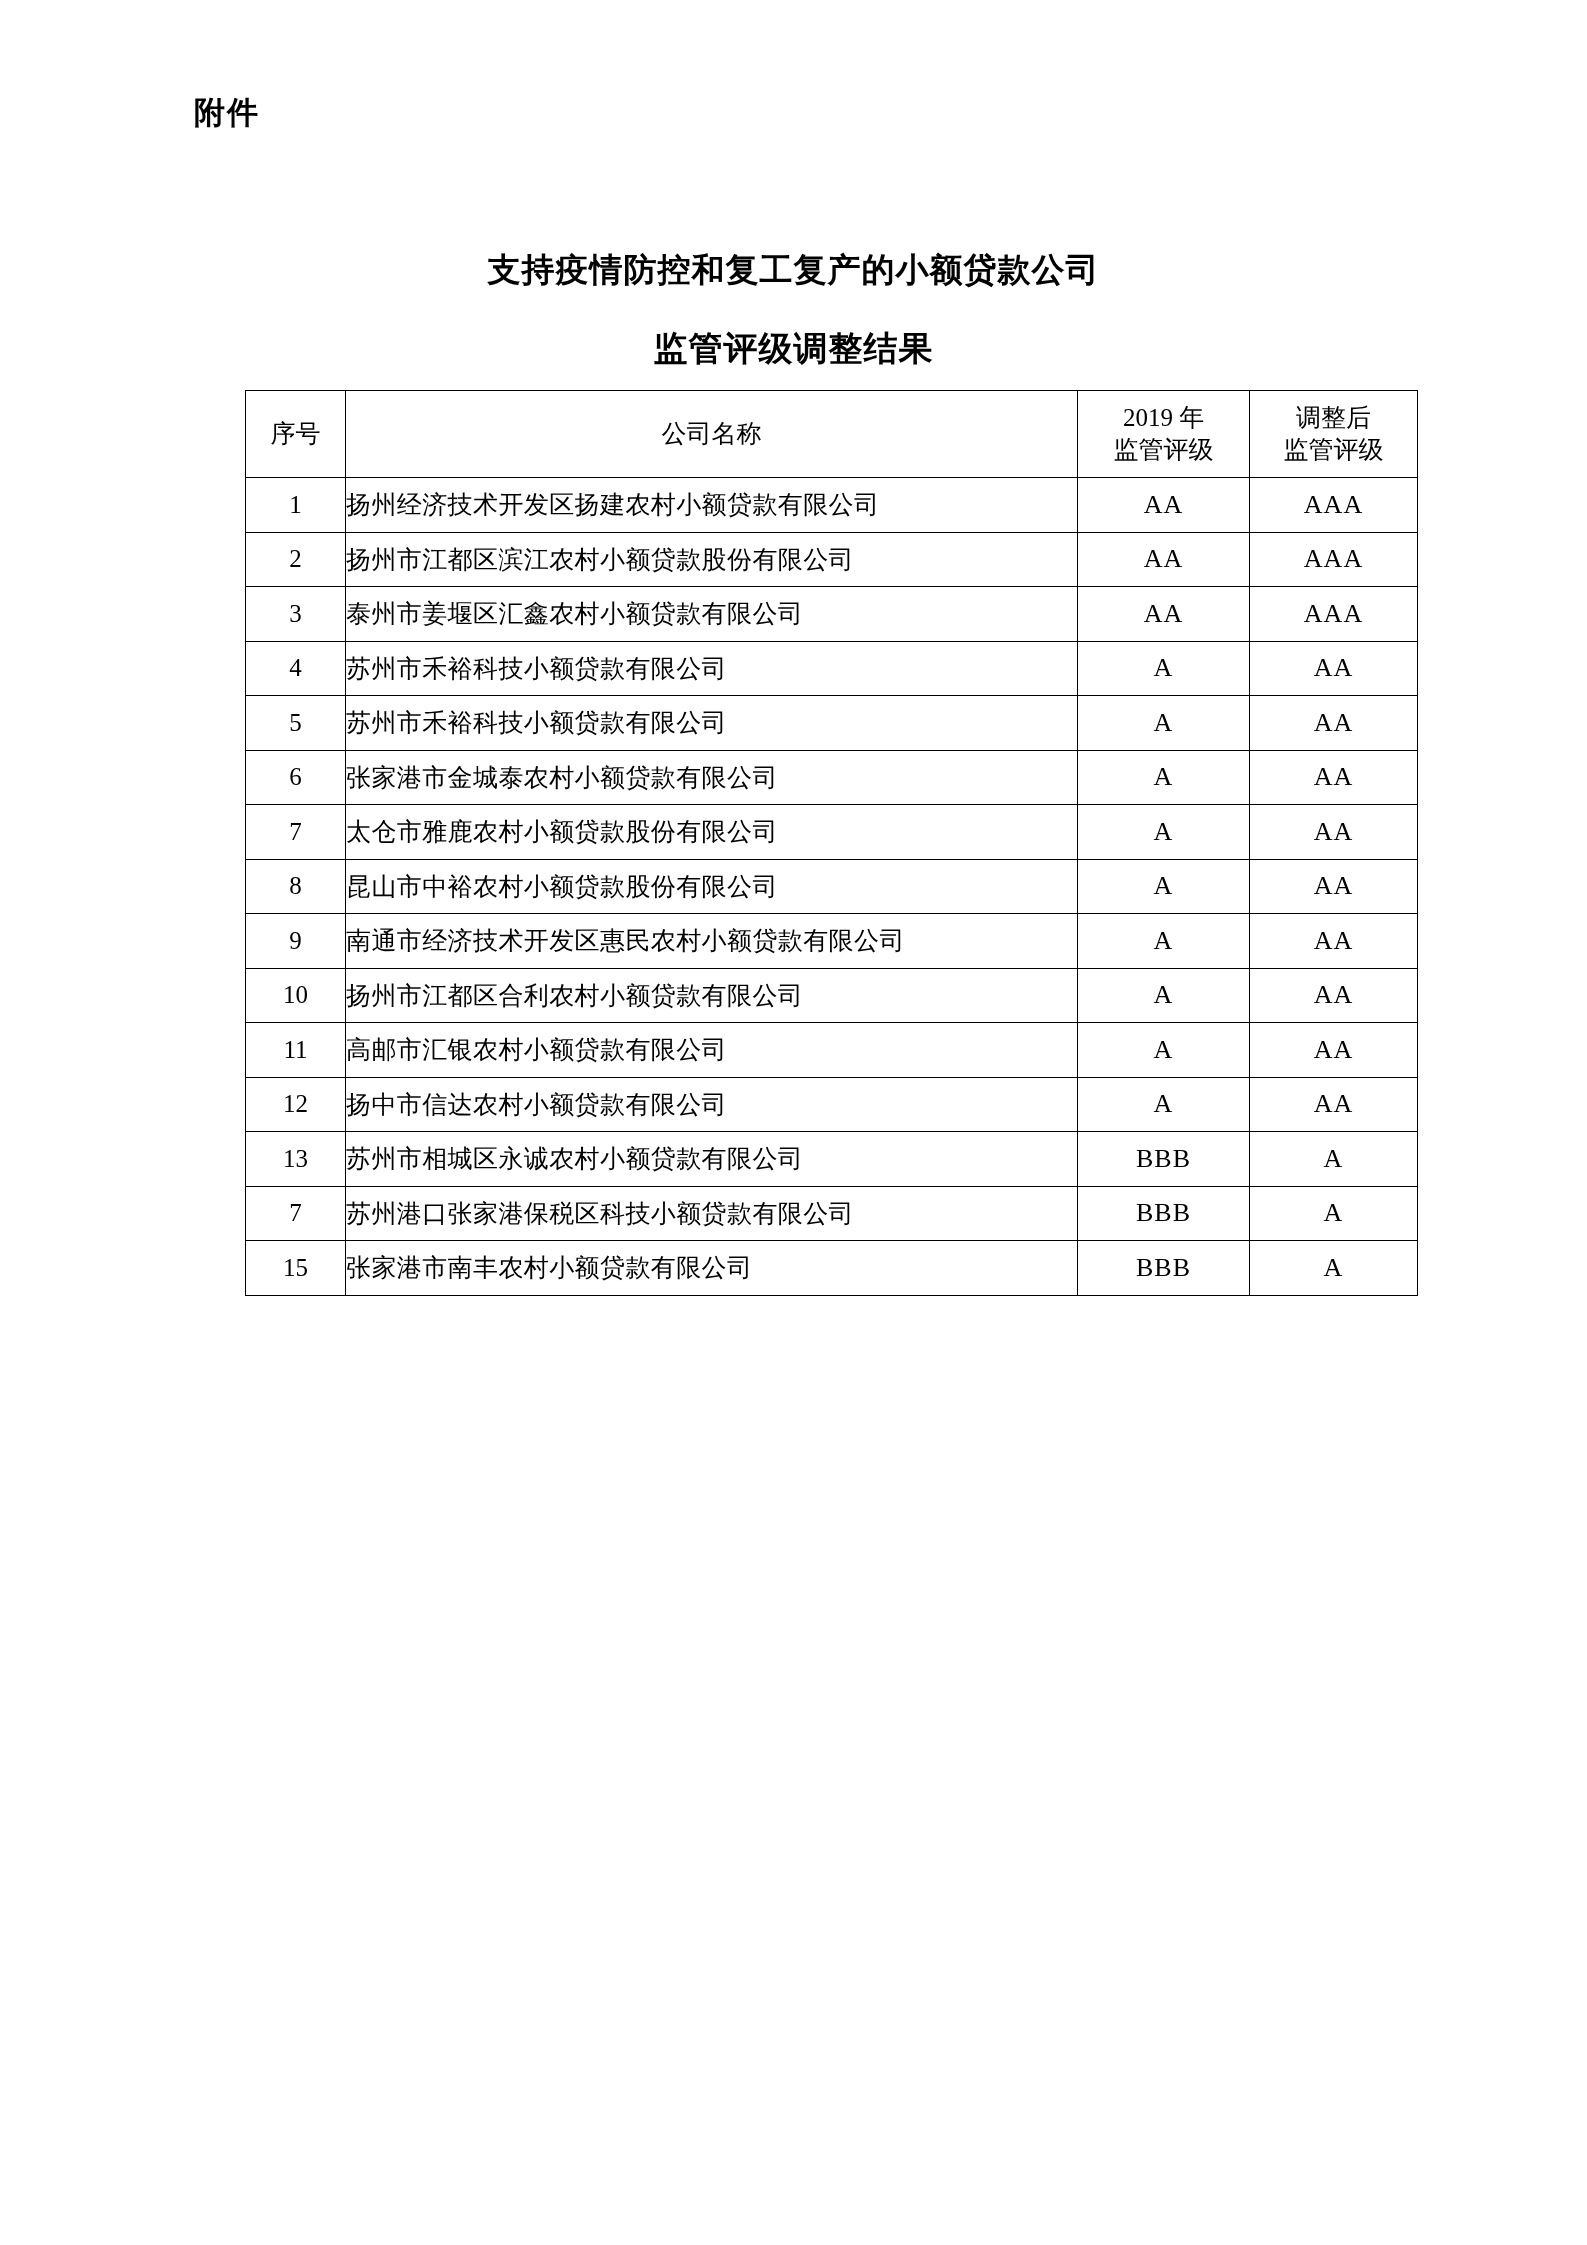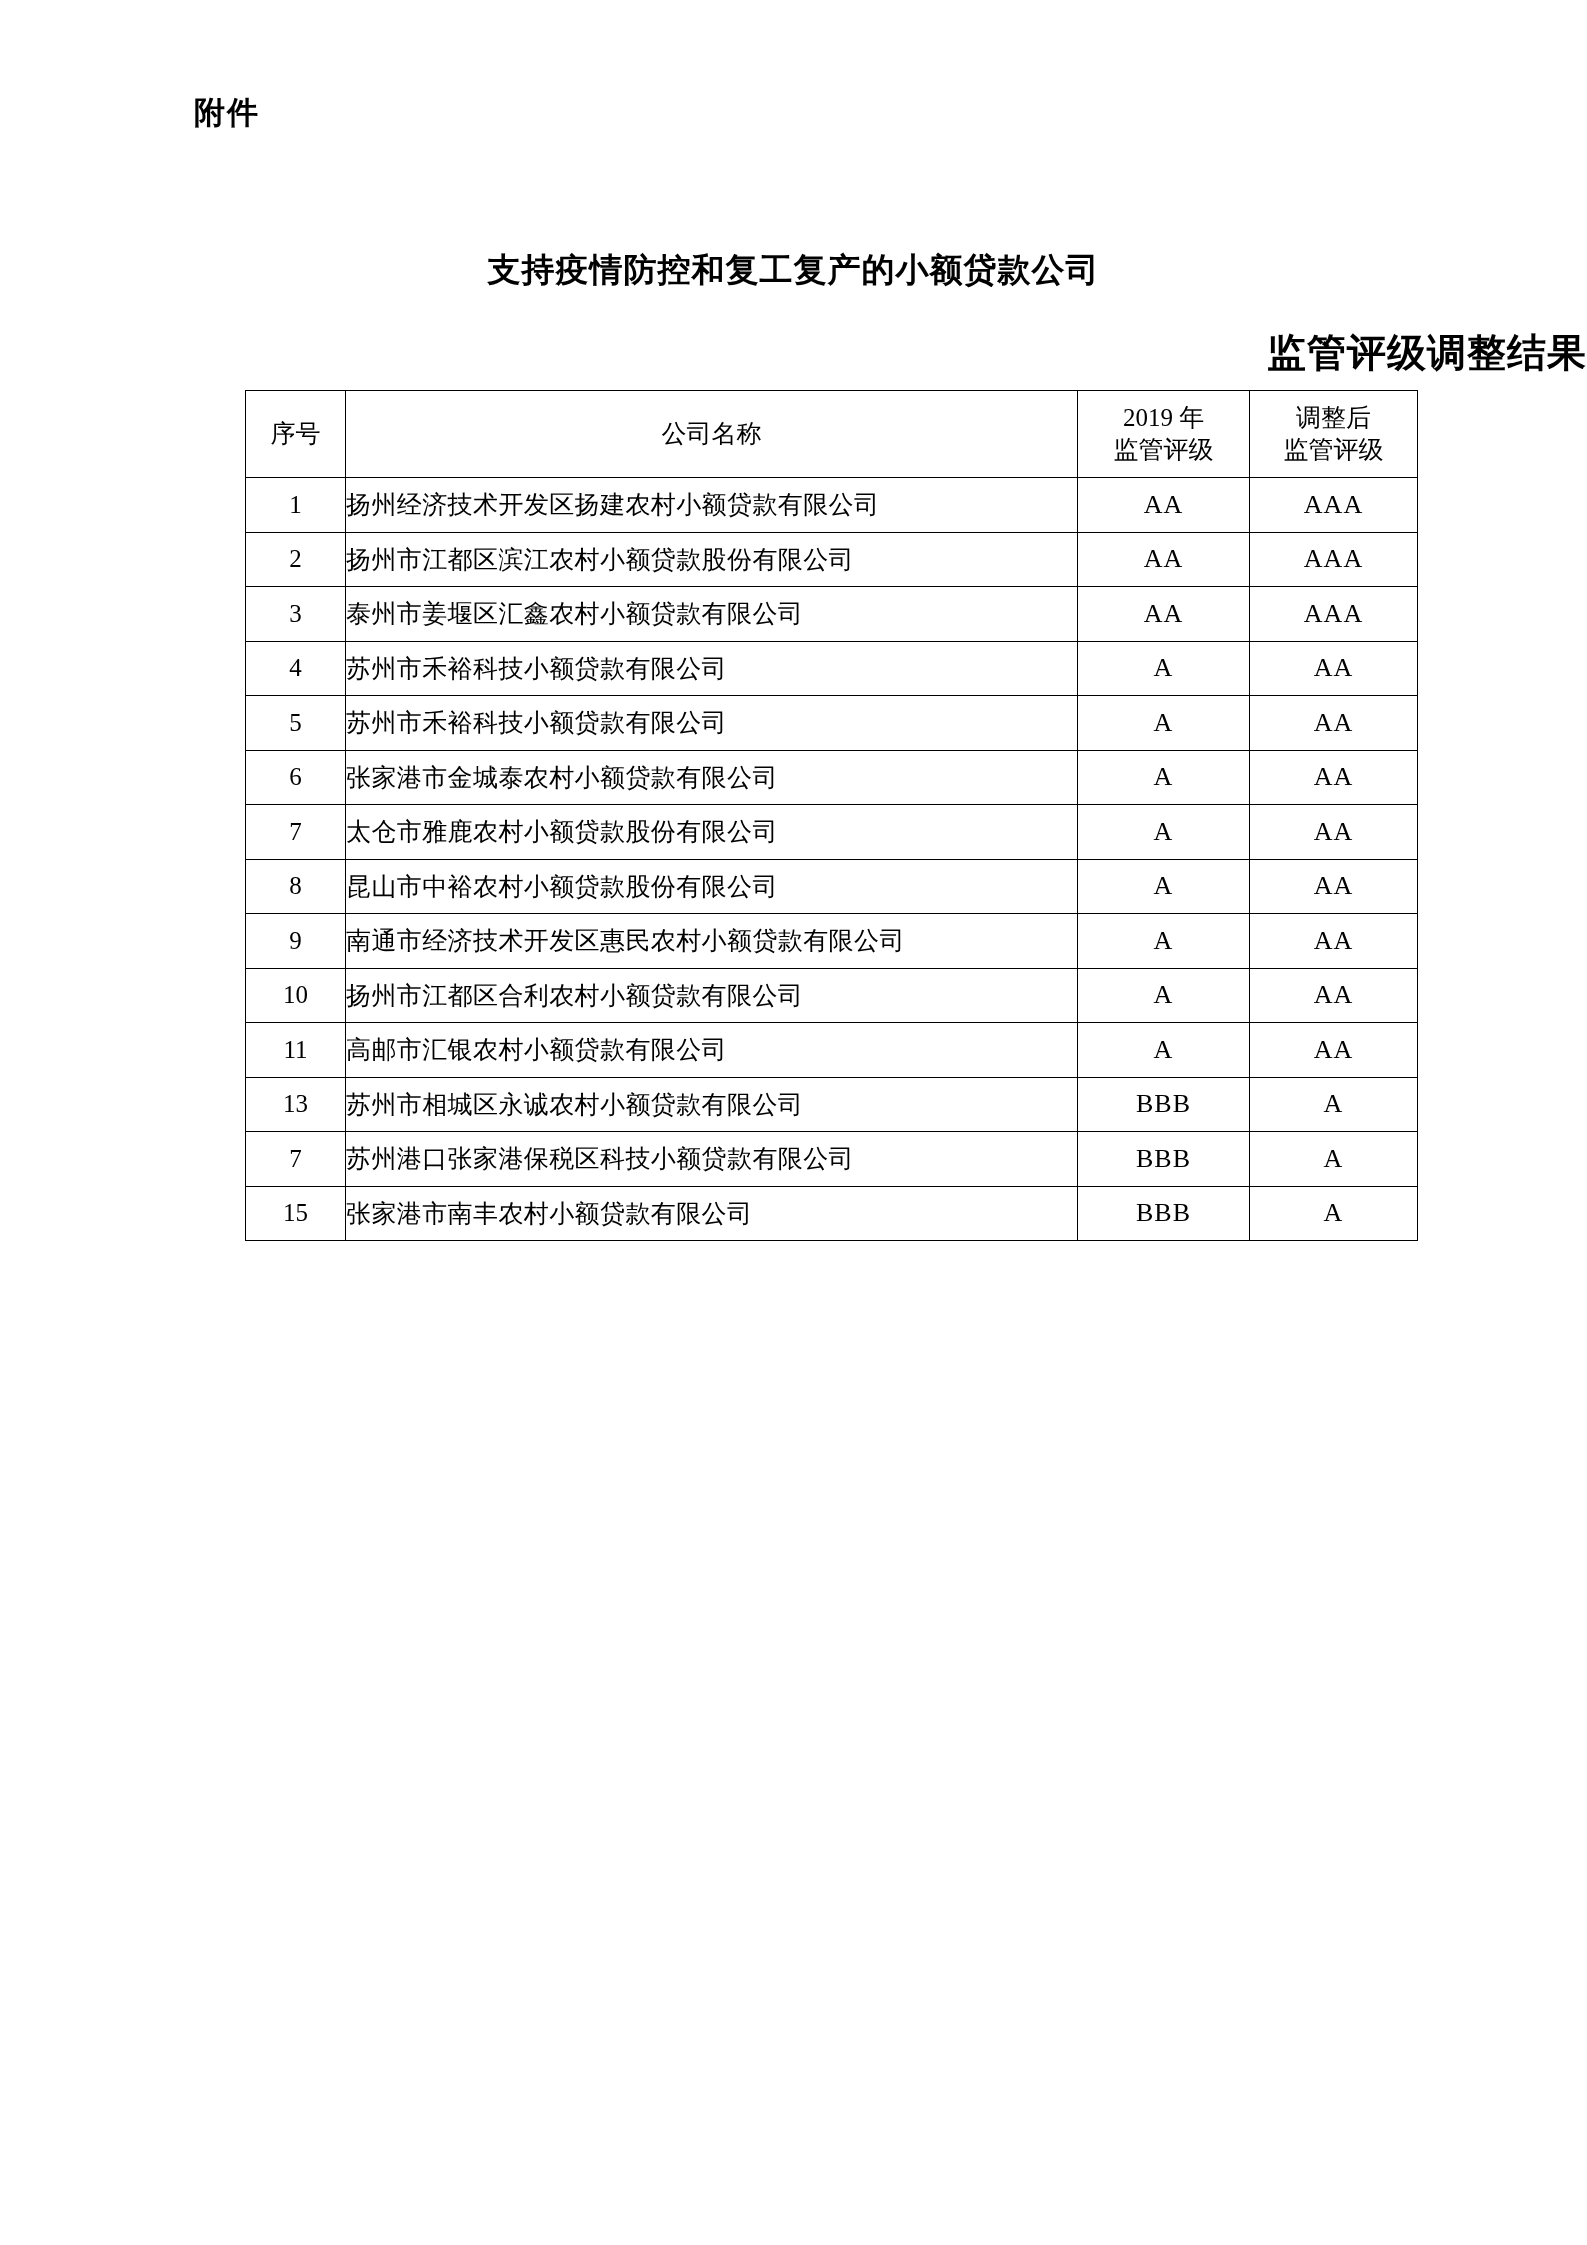--- a/index.html
+++ b/index.html
@@ -41,23 +41,23 @@
     font-family: "DejaVu Serif", "Liberation Serif", serif;
     font-size: 33px;
     font-weight: bold;
     letter-spacing: 1px;
   }
   .doc-subtitle {
     position: absolute;
     left: 0;
     right: 0;
     top: 326px;
-    text-align: right;
+    text-align: center;
     font-family: Liberation Mono, monospace;
-    font-size: 39px;
+    font-size: 34px;
     font-weight: bold;
     letter-spacing: 1px;
   }
   .table-wrap {
     position: absolute;
     left: 209px;
     top: 390px;
     width: 1172px;
     margin-left: 36px;
   }
@@ -208,20 +208,26 @@
           <td class="rating">A</td>
           <td class="rating">AA</td>
         </tr>
         <tr>
           <td class="idx">11</td>
           <td class="cname">高邮市汇银农村小额贷款有限公司</td>
           <td class="rating">A</td>
           <td class="rating">AA</td>
         </tr>
         <tr>
+          <td class="idx">12</td>
+          <td class="cname">扬中市信达农村小额贷款有限公司</td>
+          <td class="rating">A</td>
+          <td class="rating">AA</td>
+        </tr>
+        <tr>
           <td class="idx">13</td>
           <td class="cname">苏州市相城区永诚农村小额贷款有限公司</td>
           <td class="rating">BBB</td>
           <td class="rating">A</td>
         </tr>
         <tr>
           <td class="idx">7</td>
           <td class="cname">苏州港口张家港保税区科技小额贷款有限公司</td>
           <td class="rating">BBB</td>
           <td class="rating">A</td>

